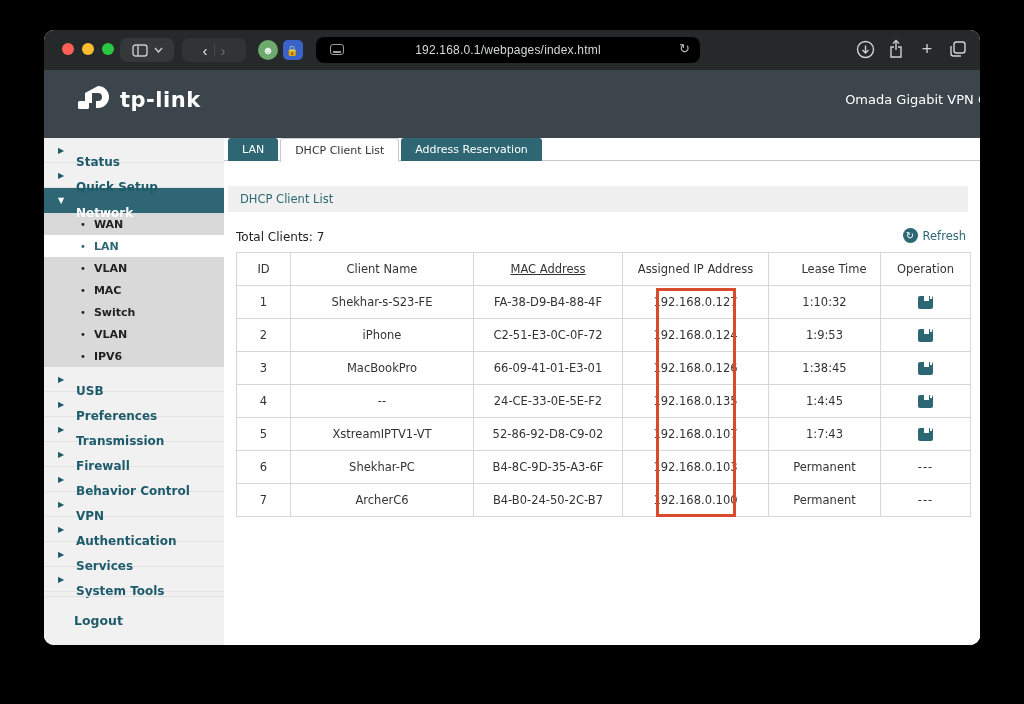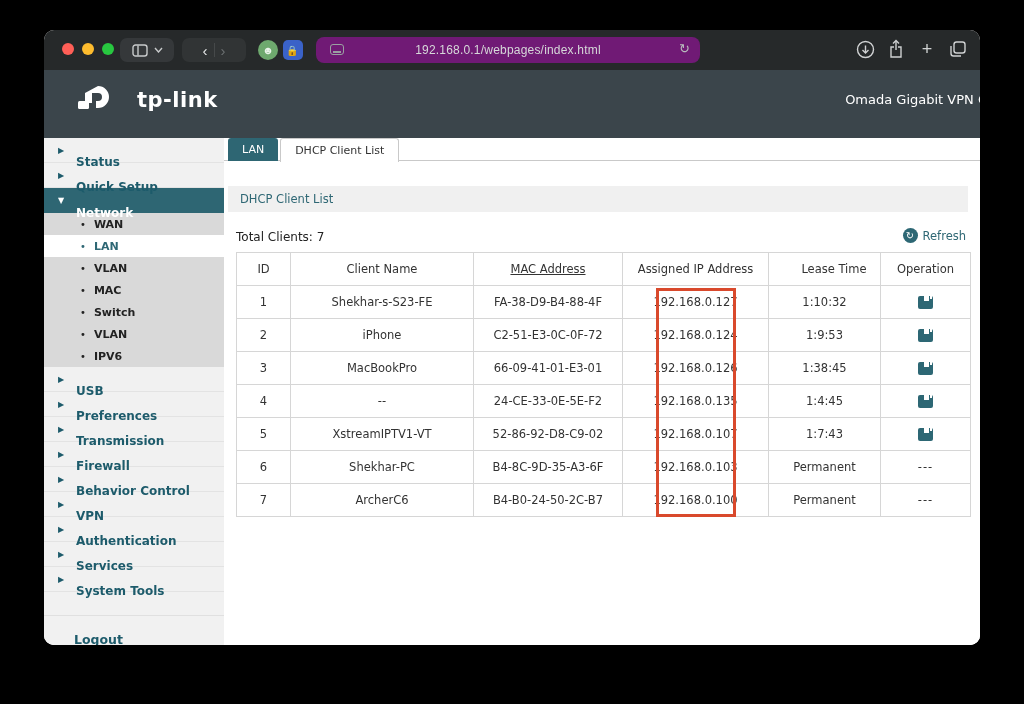--- a/index.html
+++ b/index.html
@@ -11,49 +11,49 @@
   .toolbar { position:relative; height:40px; background:#26292a; }
   .lights { position:absolute; left:18px; top:13px; display:flex; gap:8px; }
   .light { width:12px; height:12px; border-radius:50%; }
   .pill { position:absolute; top:8px; height:24px; background:#35383a; border-radius:7px; display:flex; align-items:center; justify-content:center; gap:6px; }
   .pill.sidebar-grp { left:76px; width:54px; }
   .pill.nav-grp { left:138px; width:64px; background:#313435; }
   .navchar { font-size:15px; line-height:1; }
   .ext { position:absolute; top:10px; width:20px; height:20px; display:flex; align-items:center; justify-content:center; }
   .ext.green { left:214px; background:#6ea96e; border-radius:50%; color:#eaf4ea; font-size:11px; }
   .ext.blue { left:239px; background:#3a62c8; border-radius:5px; color:#fff; font-size:10px; }
-  .urlbar { position:absolute; left:272px; top:7px; width:384px; height:26px; background:#701a75; border-radius:8px; display:flex; align-items:center; }
+  .urlbar { position:absolute; left:272px; top:7px; width:384px; height:26px; background:#000000; border-radius:8px; display:flex; align-items:center; }
   .url-page-icon { position:absolute; left:14px; top:7px; width:14px; height:11px; border:1.4px solid #9aa0a2; border-radius:3px; }
   .url-page-icon::after { content:''; position:absolute; left:2px; right:2px; bottom:1.5px; height:1.4px; background:#9aa0a2; }
   .url-text { flex:1; text-align:center; color:#d6d8d9; font-size:12px; letter-spacing:.2px; }
   .url-reload { position:absolute; right:10px; top:4px; color:#b8bcbd; font-size:13px; cursor:default; }
   .tb-right { position:absolute; right:12px; top:8px; display:flex; gap:11px; align-items:center; }
   .tbicon { width:20px; height:22px; display:flex; align-items:center; justify-content:center; color:#cfd1d2; }
 
   
   .appheader { position:relative; height:62px; background:#3b454b; }
-  .brand { position:absolute; left:34px; top:14px; display:flex; align-items:center; gap:25px; }
+  .brand { position:absolute; left:34px; top:14px; display:flex; align-items:center; gap:8px; }
   .brand-text { color:#fff; font-size:21px; font-weight:bold; letter-spacing:.5px; font-family:"DejaVu Sans", sans-serif; }
   .product { position:absolute; right:-8px; top:22px; color:#fff; font-size:13px; white-space:nowrap; font-family:"DejaVu Sans", sans-serif; }
   .headstrip { height:6px; background:#3b454b; }
 
   
   .bodyrow { position:relative; display:flex; height:507px; background:#fff; font-family:"DejaVu Sans", sans-serif; }
   .sidebar { position:relative; width:180px; min-width:180px; background:#f1f1f1; height:100%; }
   .side-item { height:25px; display:flex; align-items:center; padding-left:14px; gap:10px; border-bottom:1px solid #e3e3e3; cursor:pointer; }
   .side-item .arrow { font-size:8px; color:#1d5b6b; width:8px; }
   .side-item .lbl { font-size:12px; font-weight:bold; color:#1d5b6b;margin-top:24px; }
   .side-item.expanded { background:#2e6673; border-bottom:none; }
   .side-item.expanded .arrow, .side-item.expanded .lbl { color:#fff; }
   .side-sub { height:22px; display:flex; align-items:center; padding-left:36px; gap:8px; background:#d9d9d9; cursor:pointer; }
   .side-sub .dot { font-size:10px; color:#222; }
   .side-sub .slbl { font-size:11px; color:#222;font-weight:bold; }
   .side-sub.active { background:#ffffff; }
   .side-sub.active .slbl, .side-sub.active .dot { color:#2e6774; }
-  .logout-wrap { position:absolute; left:0; right:0; top:477px; border-top:1px solid #e0e0e0; padding:16px 0 0 30px; }
+  .logout-wrap { position:absolute; left:0; right:0; top:458px; border-top:1px solid #e0e0e0; padding:16px 0 0 30px; }
   .logout { font-size:12.5px; font-weight:bold; color:#1d5b6b; cursor:pointer; }
 
   
   .main { position:relative; flex:1; background:#fff; }
   .tabs { position:absolute; left:0; right:0; top:0; height:23px; border-bottom:1px solid #c9c9c9; display:flex; padding-left:4px; }
   .tab { height:23px; margin-right:2px; padding:0 14px; display:flex; align-items:center; background:#2e6673; color:#fff; font-size:11px; border-radius:3px 3px 0 0; cursor:pointer; white-space:nowrap; }
   .tab.active { background:#fff; color:#333; border:1px solid #c9c9c9; border-bottom:none; height:24px; position:relative; z-index:2; }
   .section-bar { position:absolute; left:4px; right:12px; top:48px; height:26px; background:#f0f0f0; display:flex; align-items:center; padding-left:12px; }
   .section-title { font-size:11.5px; color:#2e6774; }
   .total-line { position:absolute; left:12px; top:92px; font-size:12px; color:#222; }
@@ -234,20 +234,21 @@
           </div>
         <div class="logout-wrap">
           <div class="logout">Logout</div>
         </div>
       </div>
 
       <div class="main">
         <div class="tabs" id="tabs">
             <div class="tab">LAN</div>
             <div class="tab active">DHCP Client List</div>
+            <div class="tab">Address Reservation</div>
           </div>
 
         <div class="section-bar">
           <span class="section-title">DHCP Client List</span>
         </div>
 
         <div class="total-line">
           <span>Total Clients:</span>&nbsp;<span>7</span>
         </div>
 

